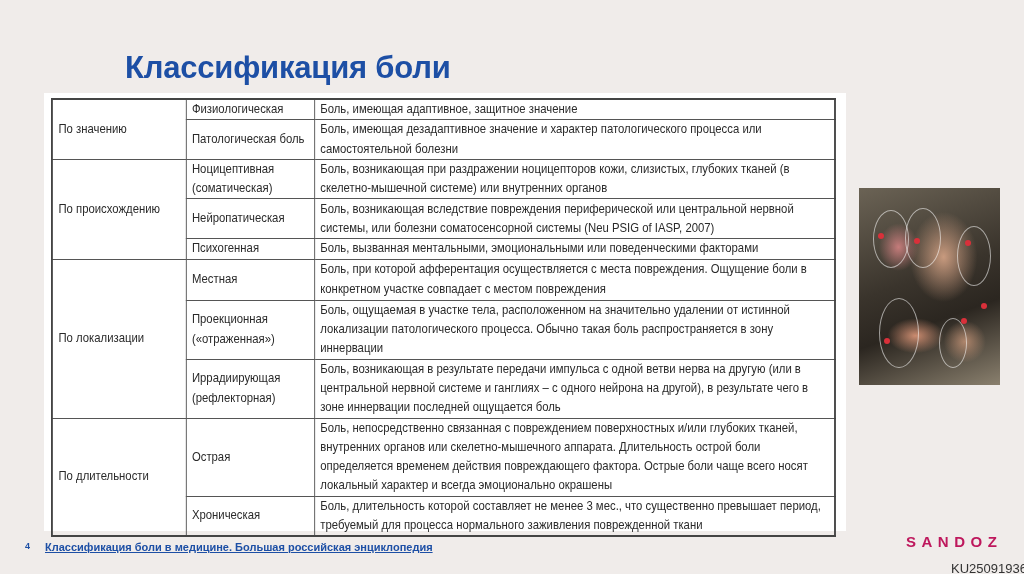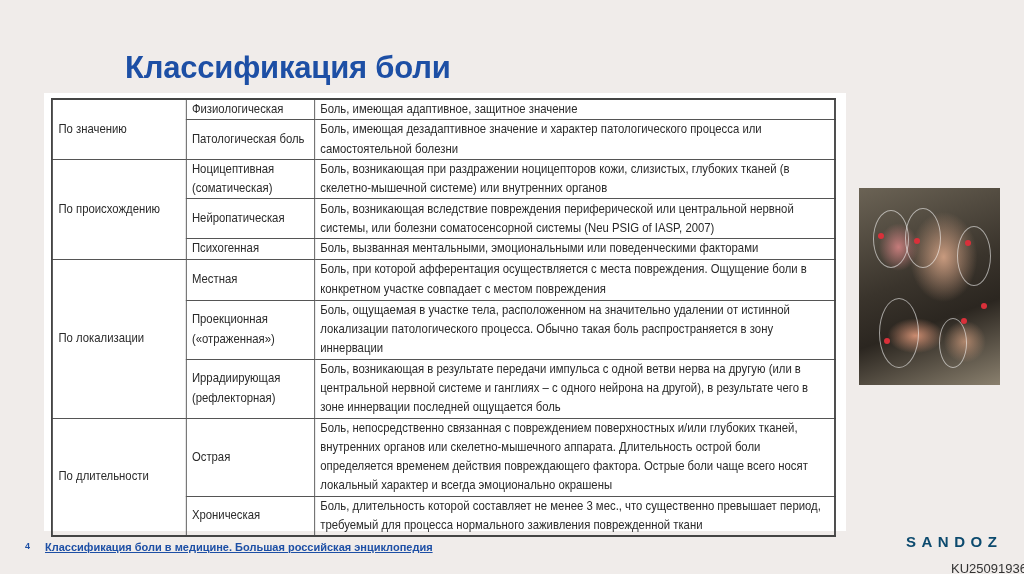--- a/index.html
+++ b/index.html
@@ -51,21 +51,21 @@
     position: absolute; left: 25px; top: 541px;
     font-size: 9px; font-weight: bold; color: #1d4fa5;
   }
   .footer-link {
     position: absolute; left: 45px; top: 541px;
     font-size: 11px; font-weight: bold; color: #1d4fa5;
     text-decoration: underline;
   }
   .brand {
     position: absolute; left: 906px; top: 533px;
-    font-size: 15px; font-weight: bold; color: #0c4a6e;
+    font-size: 15px; font-weight: bold; color: #be185d;
     letter-spacing: 5.5px;
   }
   .code {
     position: absolute; left: 951px; top: 561px;
     font-size: 13px; color: #333;
   }
   .photo {
     position: absolute; left: 859px; top: 188px;
     width: 141px; height: 197px;
     background:

